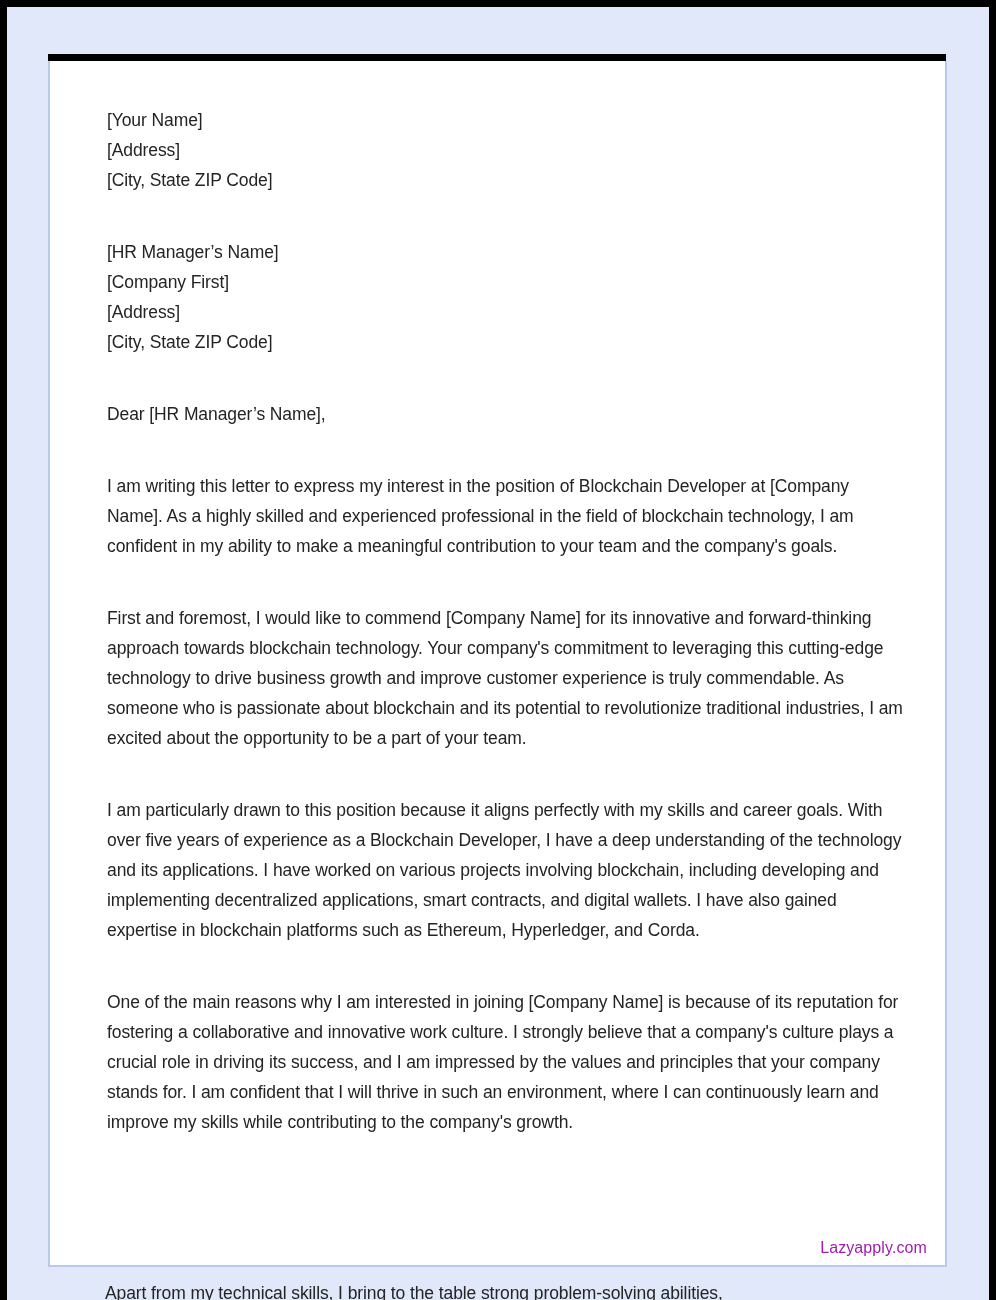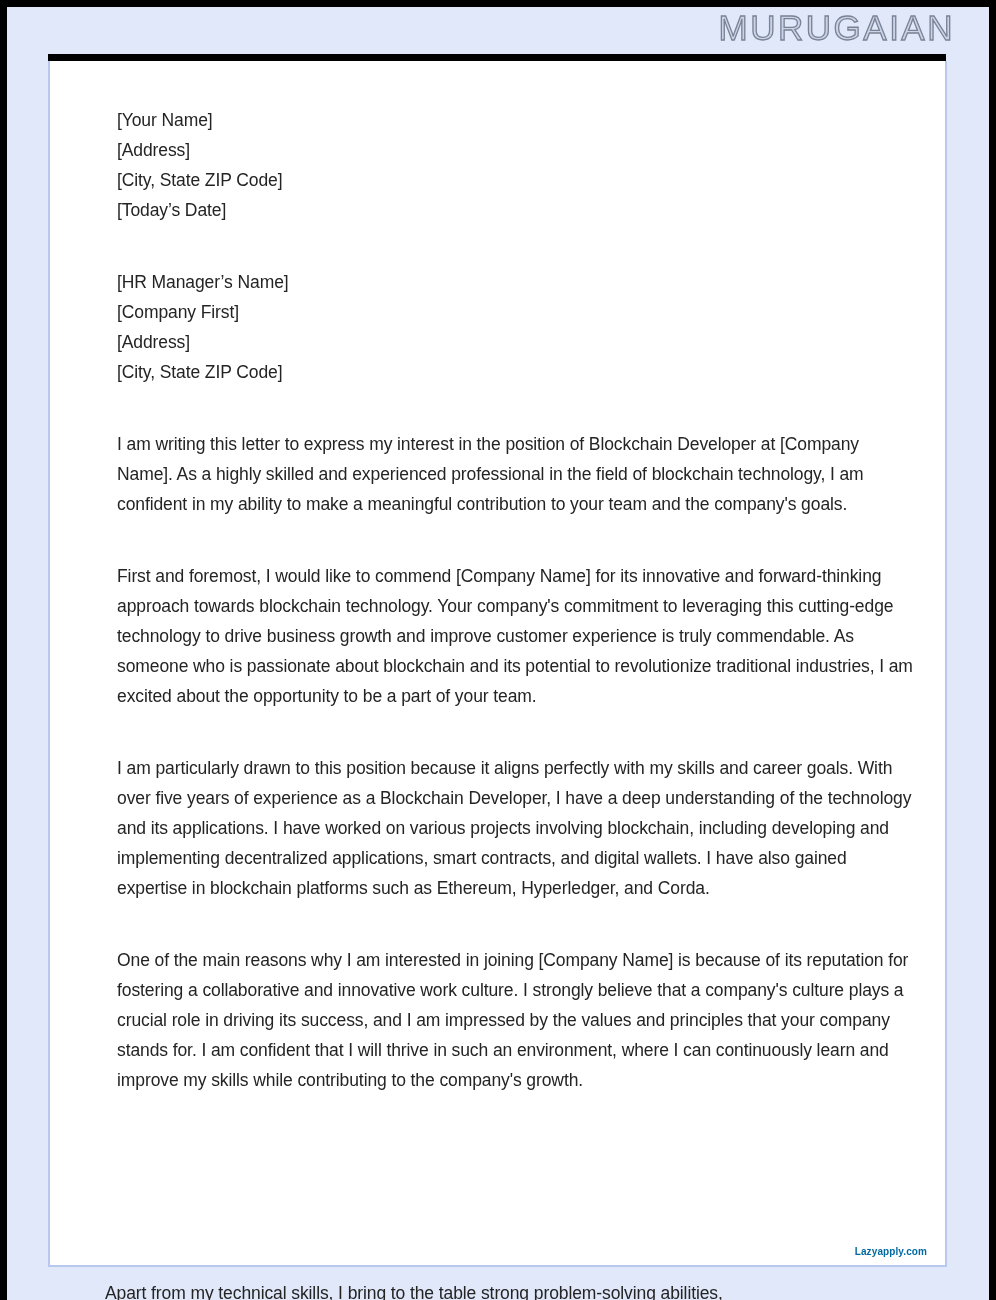--- a/index.html
+++ b/index.html
@@ -76,21 +76,21 @@
     height: 1206px;
     background: #ffffff;
     border-left: 2px solid #b7c9ef;
     border-right: 2px solid #b7c9ef;
     border-bottom: 2px solid #b7c9ef;
     overflow: hidden;
   }
 
   #letter-body {
     position: absolute;
-    left: 67px;
+    left: 57px;
     top: 44px;
     width: 800px;
   }
 
   .block {
     font-family: "Liberation Sans", sans-serif;
     font-size: 17.5px;
     line-height: 30px;
     color: #242424;
     letter-spacing: -0.1px;
@@ -99,24 +99,23 @@
   .block.spaced { margin-top: 42px; }
 
   .block p { margin: 0; }
 
   
   #watermark {
     position: absolute;
     right: 18px;
     bottom: 8px;
     font-family: "Liberation Sans", sans-serif;
-    font-size: 10px;
-    color: #0369a1;
+    font-size: 16px;
+    color: #a21caf;
     letter-spacing: 0.1px;
-    font-weight: bold;
   }
 
   
   #overflow-line {
     position: absolute;
     left: 98px;
     top: 1271px;
     width: 860px;
     font-family: "Liberation Sans", sans-serif;
     font-size: 17.5px;
@@ -125,44 +124,43 @@
     letter-spacing: -0.1px;
     white-space: nowrap;
   }
 </style>
 </head>
 <body>
 
 <div id="viewer-frame">
   <div id="viewer-canvas">
 
-    <div id="doc-header">
-      <div id="brand-title">MURUGAIAN</div>
-    </div>
 
     <div id="page-top-rule"></div>
 
     <div id="page-sheet">
 
       <div id="letter-body">
 
         <div class="block">
           <p>[Your Name]</p>
           <p>[Address]</p>
           <p>[City, State ZIP Code]</p>
-          <p>[Today’s Date]</p>
         </div>
 
         <div class="block spaced">
           <p>[HR Manager’s Name]</p>
           <p>[Company First]</p>
           <p>[Address]</p>
           <p>[City, State ZIP Code]</p>
         </div>
 
+        <div class="block spaced">
+          <p>Dear [HR Manager’s Name],</p>
+        </div>
 
         <div class="block spaced">
           <p>I am writing this letter to express my interest in the position of Blockchain Developer at [Company Name]. As a highly skilled and experienced professional in the field of blockchain technology, I am confident in my ability to make a meaningful contribution to your team and the company's goals.</p>
         </div>
 
         <div class="block spaced">
           <p>First and foremost, I would like to commend [Company Name] for its innovative and forward-thinking approach towards blockchain technology. Your company's commitment to leveraging this cutting-edge technology to drive business growth and improve customer experience is truly commendable. As someone who is passionate about blockchain and its potential to revolutionize traditional industries, I am excited about the opportunity to be a part of your team.</p>
         </div>
 
         <div class="block spaced">

